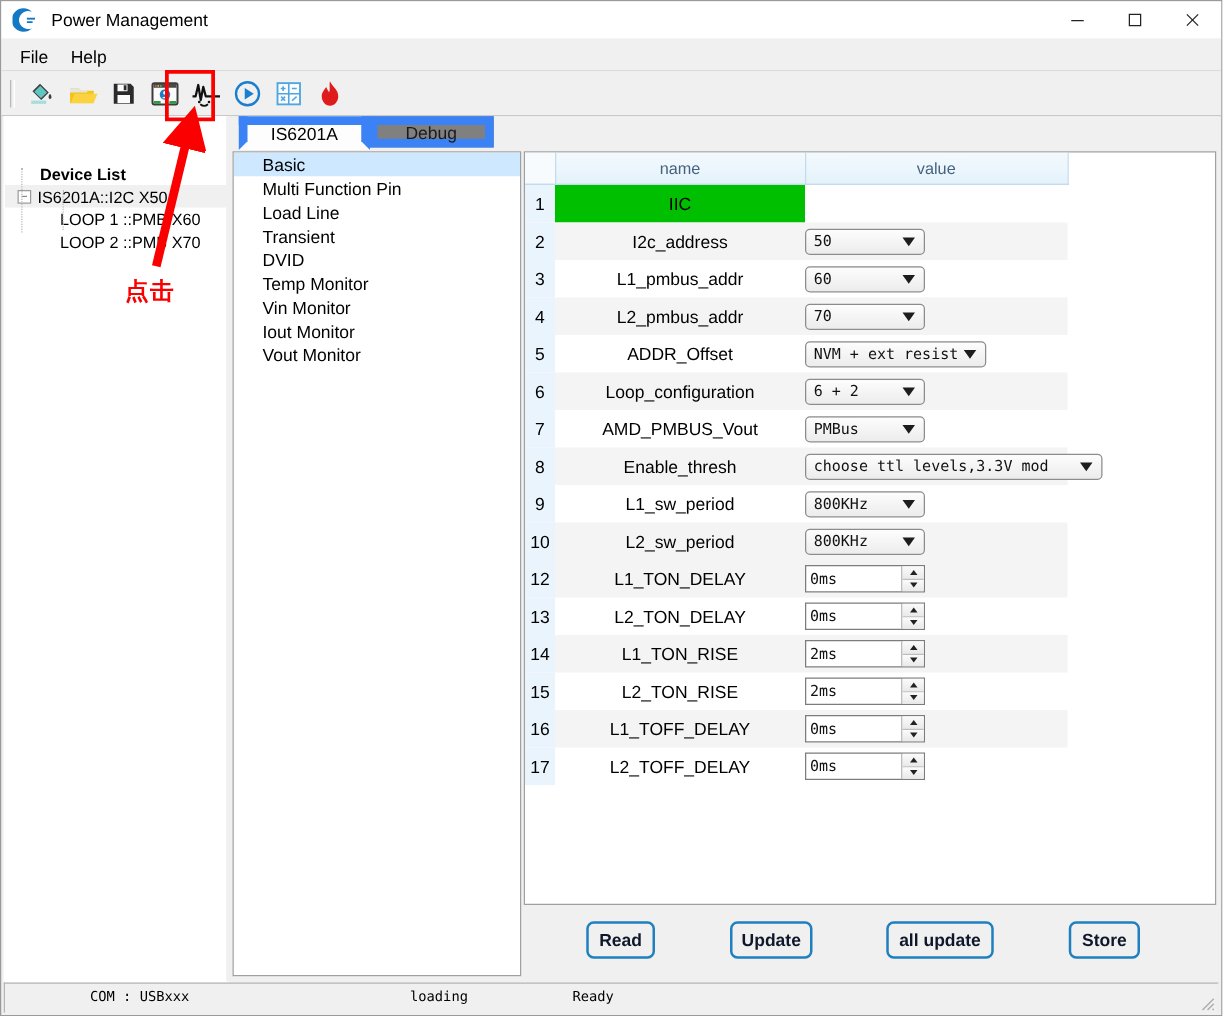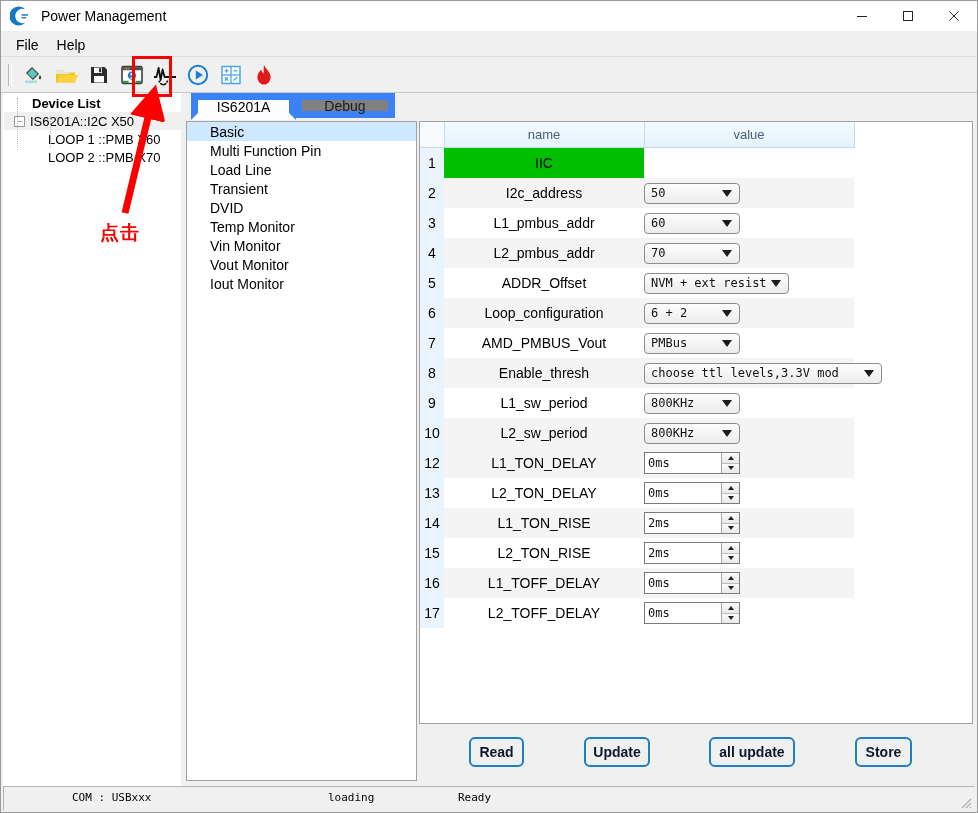--- a/index.html
+++ b/index.html
@@ -98,21 +98,21 @@
     overflow: hidden;
   }
   .tree-row {
     height: 18px;
     display: flex; align-items: center;
     font-size: 13px;
     font-family: "Liberation Sans", sans-serif;
     color: #000;
     white-space: nowrap;
   }
-  #tree-title { font-weight: bold; padding-left: 28px; }
+  #tree-title { font-weight: bold; padding-left: 28px; margin-top: 36px; }
   #tree-root {
     background: #f0f0f0;
     padding-left: 10px;
   }
   .tree-leaf { padding-left: 44px; }
   .expander {
     width: 9px; height: 9px;
     border: 1px solid #9b9b9b;
     background: #fff;
     display: inline-flex; align-items: center; justify-content: center;
@@ -544,22 +544,22 @@
     </div>
 
     <div id="navlist">
       <div class="nav-item selected">Basic</div>
       <div class="nav-item">Multi Function Pin</div>
       <div class="nav-item">Load Line</div>
       <div class="nav-item">Transient</div>
       <div class="nav-item">DVID</div>
       <div class="nav-item">Temp Monitor</div>
       <div class="nav-item">Vin Monitor</div>
+      <div class="nav-item">Iout Monitor</div>
       <div class="nav-item">Vout Monitor</div>
-      <div class="nav-item">Iout Monitor</div>
     </div>
 
     <div id="tablewrap">
       <table class="grid">
         <colgroup>
             <col class="c-idx">
             <col class="c-name">
             <col class="c-value">
           </colgroup>
         <thead>

